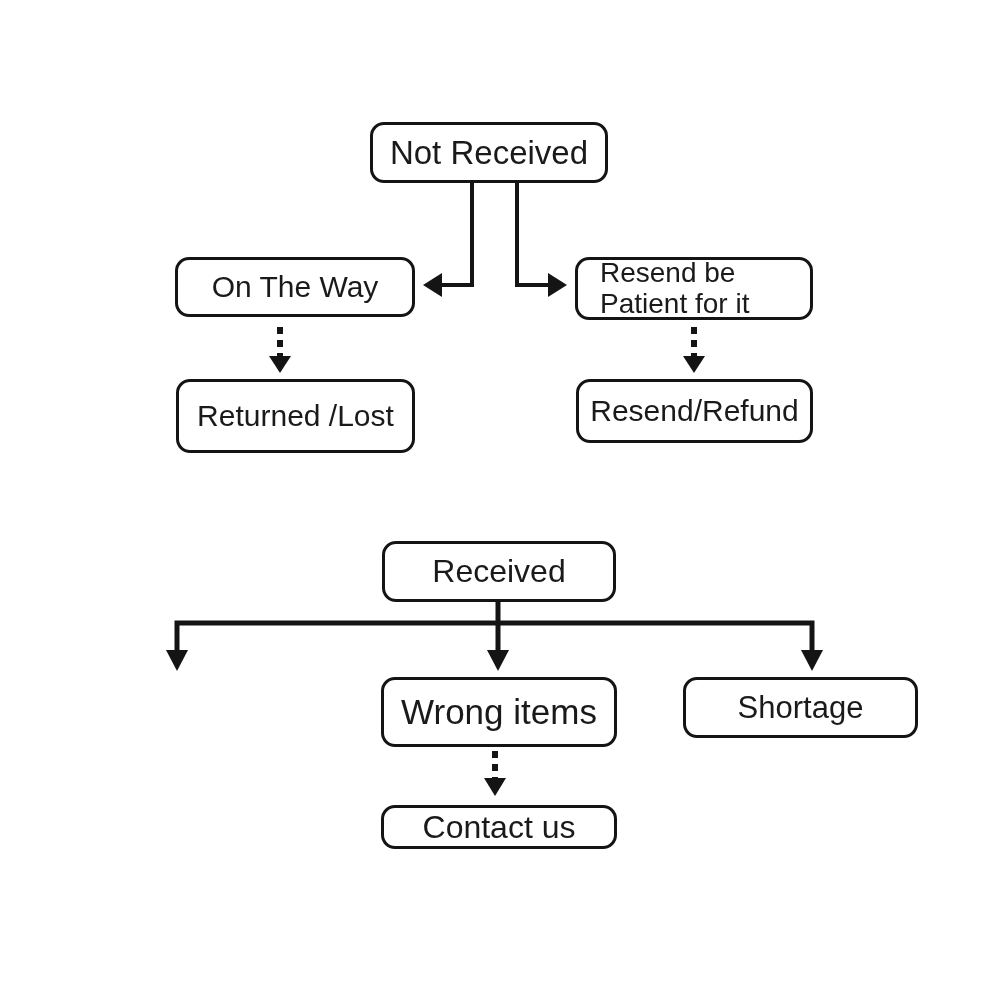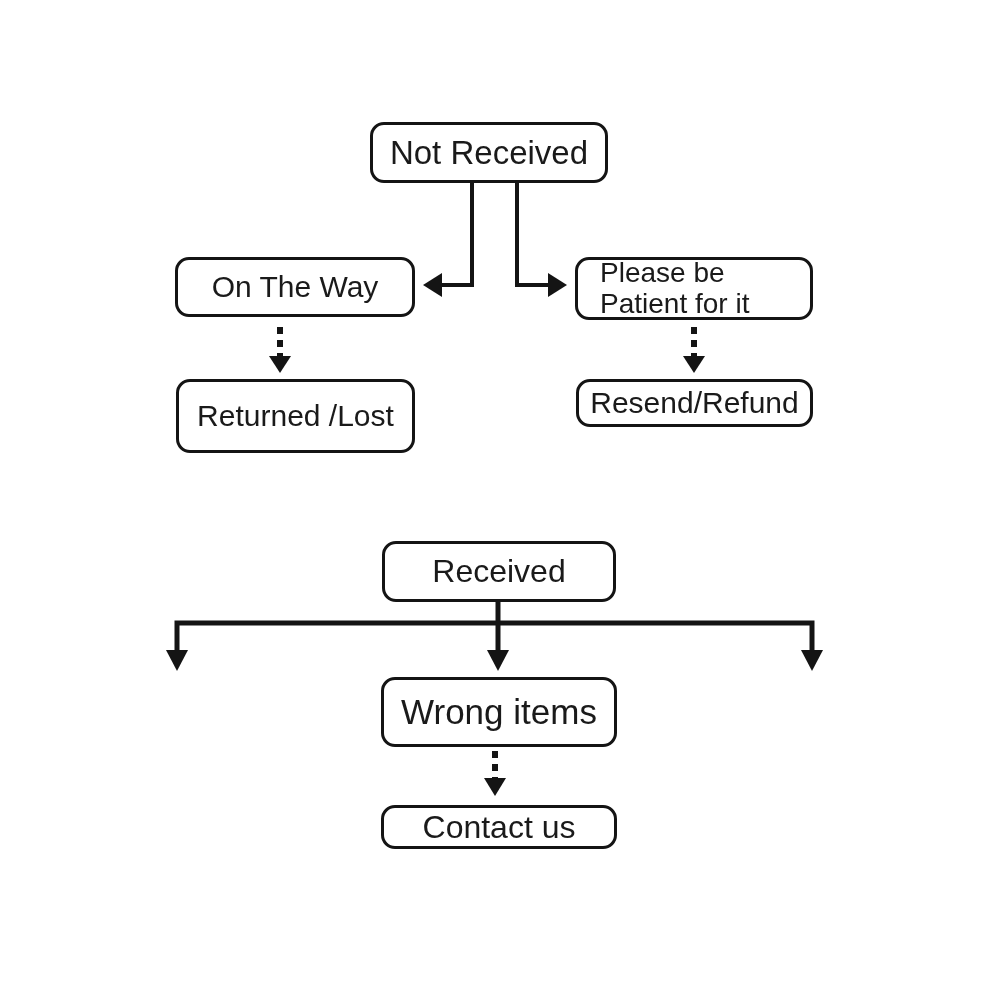--- a/index.html
+++ b/index.html
@@ -80,28 +80,29 @@
     <g>
       <path d="M495,751 V779" stroke-width="6" stroke-dasharray="7 6"></path>
       <polygon points="484,778 506,778 495,796"></polygon>
     </g>
   </svg>
 
   <div class="node" style="left:370px;top:122px;width:238px;height:61px;font-size:33px;">Not Received</div>
 
   <div class="node" style="left:175px;top:257px;width:240px;height:60px;font-size:30px;">On The Way</div>
 
-  <div class="node left-align" style="left:575px;top:257px;width:238px;height:63px;font-size:28px;">Please be
+  <div class="node left-align" style="left:575px;top:257px;width:238px;height:63px;font-size:28px;">Resend be
 Patient for it</div>
 
   <div class="node" style="left:176px;top:379px;width:239px;height:74px;font-size:30px;">Returned /Lost</div>
 
-  <div class="node" style="left:576px;top:379px;width:237px;height:48px;font-size:30px;">Resend/Refund</div>
+  <div class="node" style="left:576px;top:379px;width:237px;height:64px;font-size:30px;">Resend/Refund</div>
 
   <div class="node" style="left:382px;top:541px;width:234px;height:61px;font-size:32px;">Received</div>
 
 
   <div class="node" style="left:381px;top:677px;width:236px;height:70px;font-size:35px;">Wrong items</div>
 
+  <div class="node" style="left:683px;top:677px;width:235px;height:61px;font-size:31px;">Shortage</div>
 
   <div class="node" style="left:381px;top:805px;width:236px;height:44px;font-size:32px;">Contact us</div>
 
 </div>
 
 </body></html>

